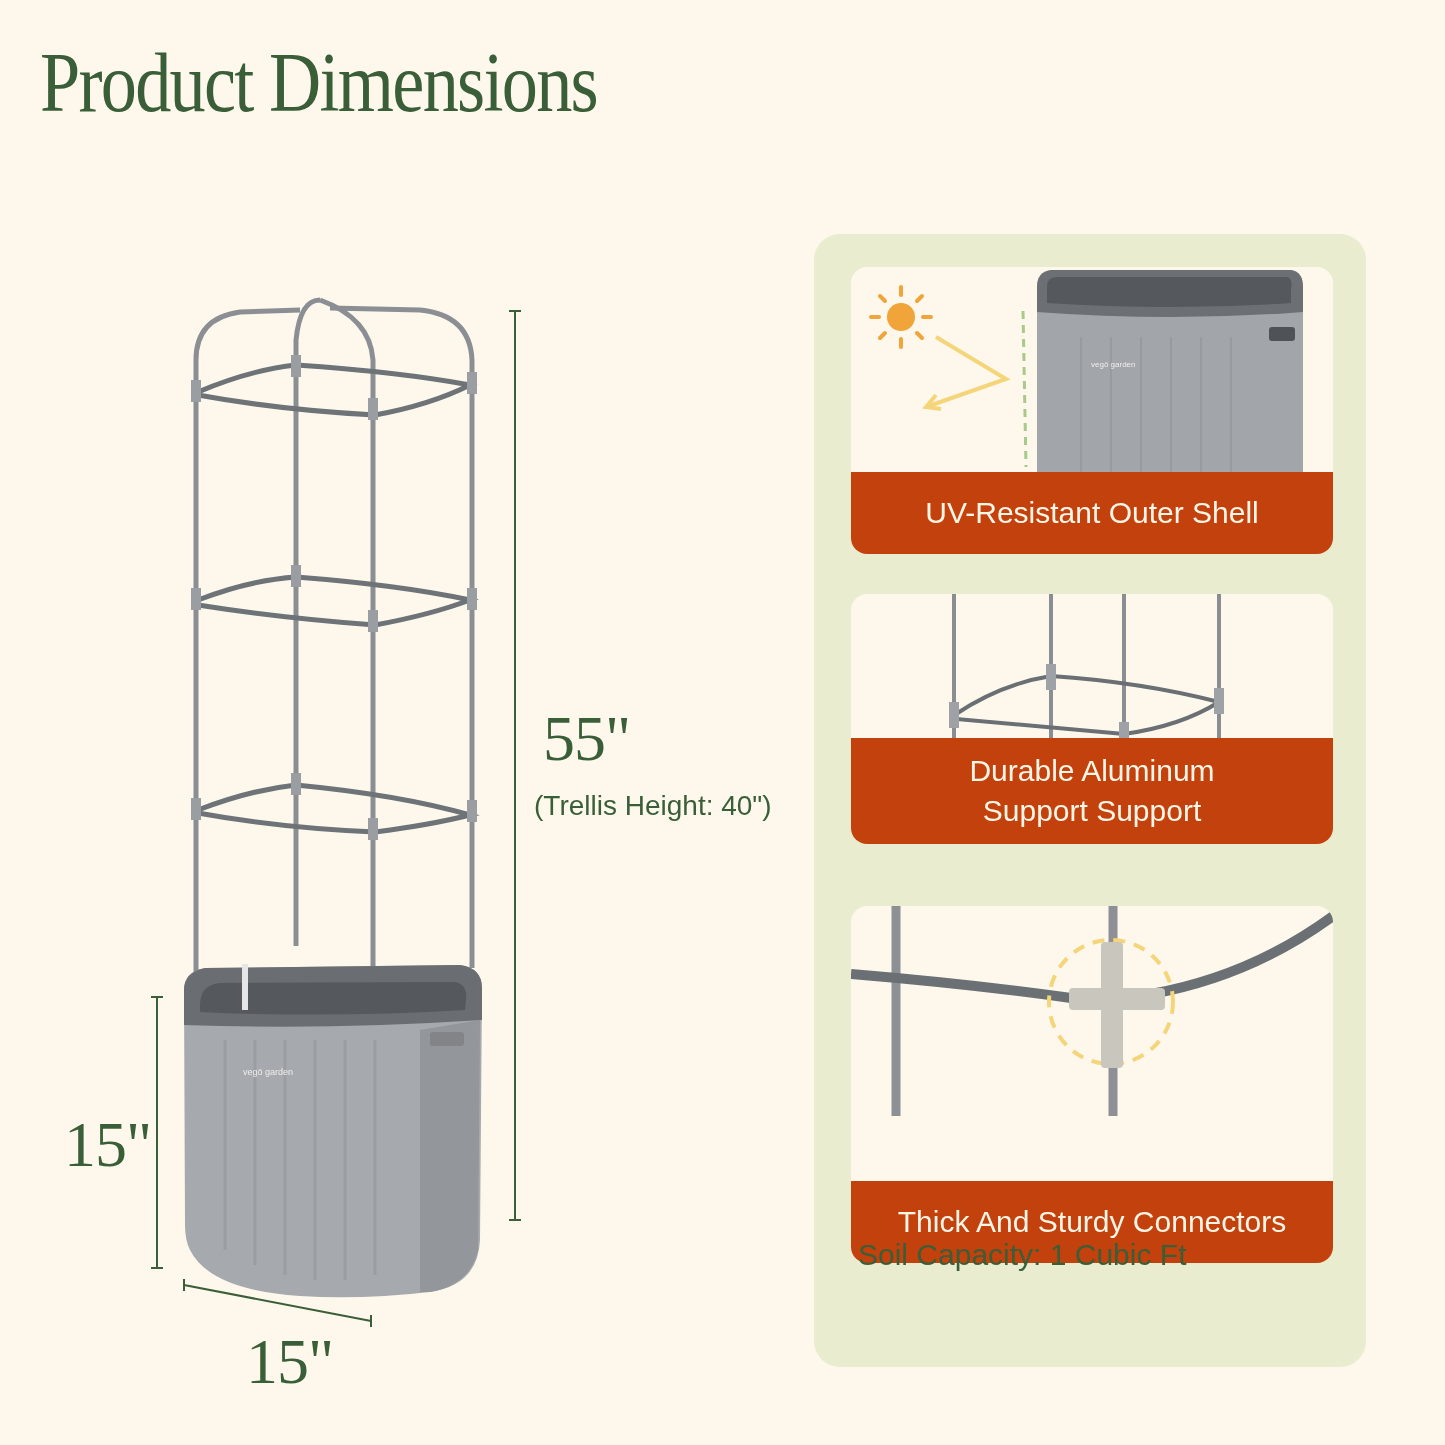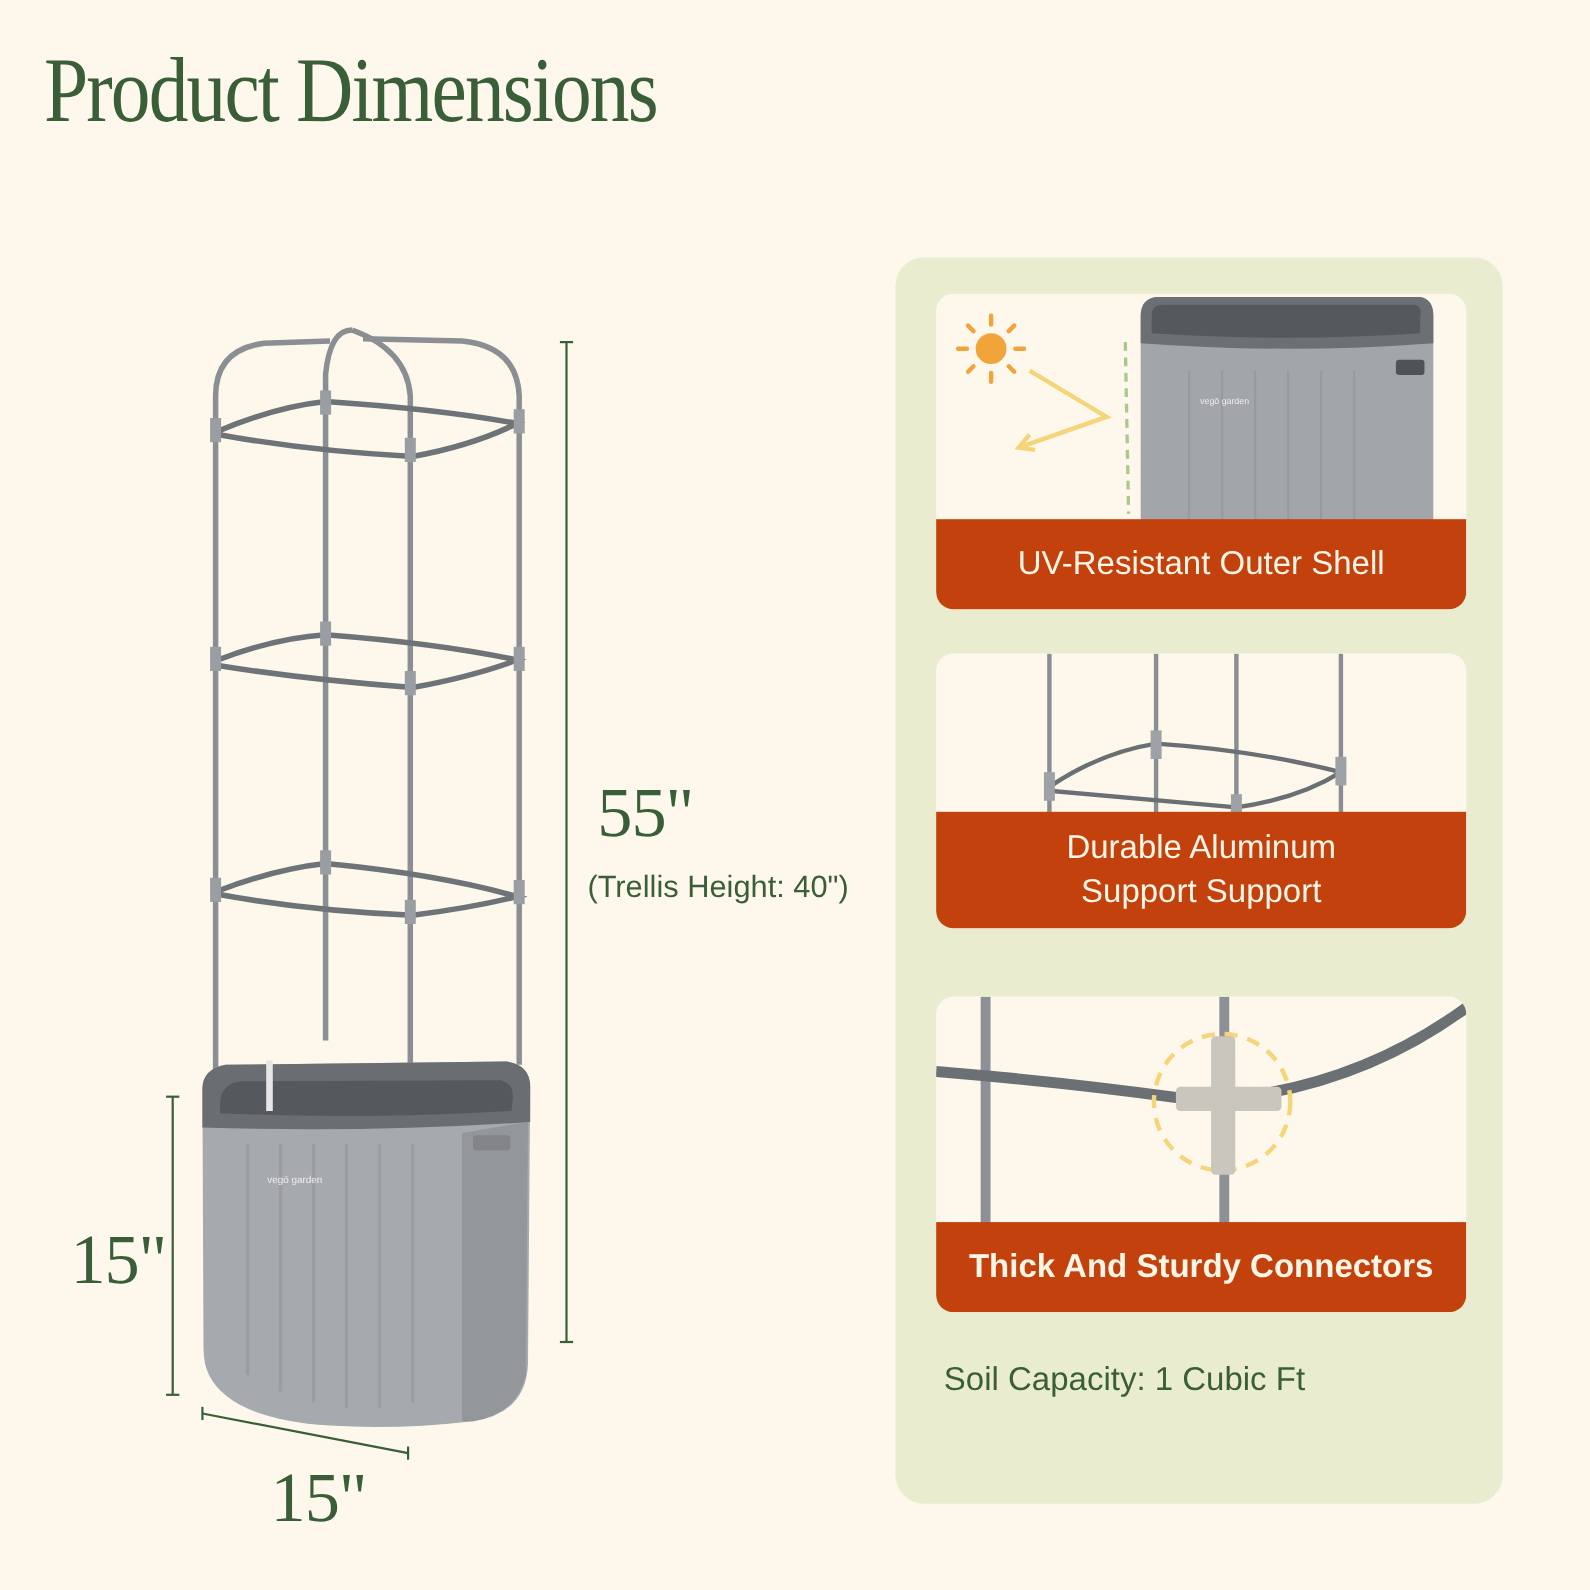--- a/index.html
+++ b/index.html
@@ -135,21 +135,21 @@
           <rect x="268" y="128" width="10" height="26"></rect>
           <rect x="363" y="94" width="10" height="26"></rect>
         </g>
     </svg>
     <div class="card-label" style="height:106px;flex-direction:column;">
       <span>Durable Aluminum</span>
       <span>Support Support</span>
     </div>
   </div>
 
-  <div class="card" style="top:672px;height:287px;font-weight:bold;">
+  <div class="card" style="top:672px;height:357px;">
     <svg class="card-img" width="482" height="210" viewBox="0 0 482 210">
       <g stroke="#8d9196" stroke-width="9">
           <line x1="45" y1="0" x2="45" y2="210"></line>
           <line x1="262" y1="0" x2="262" y2="210"></line>
         </g>
       <path d="M0 68 Q120 78 220 92" fill="none" stroke="#6b7075" stroke-width="10"></path>
       <path d="M300 88 Q400 70 482 10" fill="none" stroke="#6b7075" stroke-width="10"></path>
       <circle cx="260" cy="96" r="62" fill="none" stroke="#f5d57a" stroke-width="4" stroke-dasharray="12,9"></circle>
       <rect x="250" y="36" width="22" height="126" rx="4" fill="#c9c6bd"></rect>
       <rect x="218" y="82" width="96" height="22" rx="4" fill="#c9c6bd"></rect>

